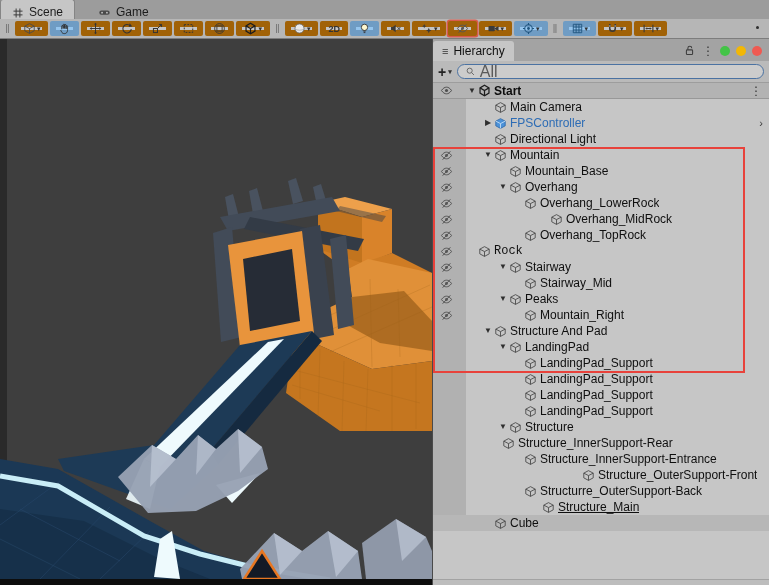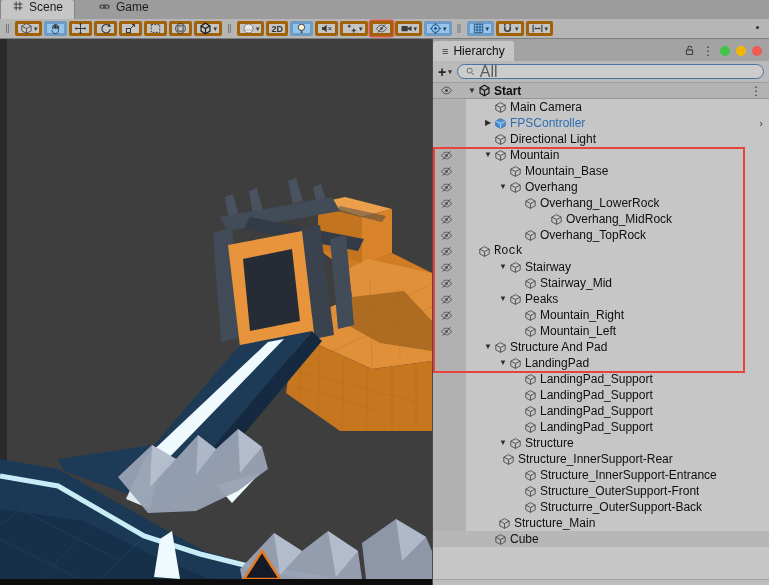--- a/index.html
+++ b/index.html
@@ -1,26 +1,26 @@
 <!DOCTYPE html>
 <html><head>
 <meta charset="utf-8">
 <style>
   html,body{margin:0;padding:0;background:#666;}
   .window{width:769px;height:585px;position:relative;overflow:hidden;
           font-family:"Liberation Sans",sans-serif;background:#9c9c9c;
           -webkit-font-smoothing:antialiased;}
   
   .tabbar{height:19px;background:#9c9c9c;display:flex;align-items:flex-end;position:relative;}
-  .tab{height:19px;display:flex;align-items:flex-start;gap:5px;padding:0 11px;font-size:12px;color:#1c1c1c;}
+  .tab{height:19px;display:flex;align-items:flex-end;gap:5px;padding:0 11px;font-size:12px;color:#1c1c1c;}
   .tab.active{background:#c6c6c6;border:1px solid #858585;border-bottom:none;border-radius:3px 3px 0 0;}
   .tab .ticon{flex:none;}
   
   .toolbar{height:19px;background:#b6b6b6;border-bottom:1px solid #7d7d7d;display:flex;align-items:center;gap:2px;padding:0 2px;position:relative;}
-  .tbtn{height:15px;min-width:21px;background:#c5c5c5;border:3px solid #a16207;border-radius:2px;
+  .tbtn{height:15px;min-width:21px;background:#c5c5c5;border:6px solid #a16207;border-radius:2px;
         display:flex;align-items:center;justify-content:center;gap:1px;padding:0 2px;box-sizing:border-box;}
   .tbtn.active{background:#95c5ee;border-color:#6f9cc4;}
   .tbtn.outlined{box-shadow:0 0 0 1.5px #d95a4d;}
   .tbtn .glyph2d{font-size:9px;font-weight:bold;color:#333;}
   .dd{font-size:7px;color:#333;line-height:1;}
   .sep{color:#787878;font-size:12px;padding:0 3px;line-height:1;}
   .ovdot{position:absolute;right:10px;top:7px;width:3px;height:3px;border-radius:50%;background:#2e2e2e;}
   
   .main{display:flex;height:547px;}
   .scene-view{width:432px;height:547px;position:relative;background:#3e3e3e;flex:none;}
@@ -586,34 +586,20 @@
             </span>
             <span class="rowbody" style="padding-left: 46px;">
               <span class="arrow"></span>
               <svg width="13" height="13" viewBox="0 0 16 16" class="rowicon">
                 <use href="#i-cube"></use>
               </svg>
               <span class="lbl">Mountain_Right</span>
             </span>
           </div>
           <div class="h-row">
-            <span class="gutter">
-              <svg width="13" height="13" viewBox="0 0 16 16">
-                <use href="#i-eyeslash"></use>
-              </svg>
-            </span>
-            <span class="rowbody" style="padding-left: 46px;">
-              <span class="arrow"></span>
-              <svg width="13" height="13" viewBox="0 0 16 16" class="rowicon">
-                <use href="#i-cube"></use>
-              </svg>
-              <span class="lbl">Mountain_Left</span>
-            </span>
-          </div>
-          <div class="h-row">
             <span class="gutter"></span>
             <span class="rowbody" style="padding-left: 16px;">
               <span class="arrow">▼</span>
               <svg width="13" height="13" viewBox="0 0 16 16" class="rowicon">
                 <use href="#i-cube"></use>
               </svg>
               <span class="lbl">Structure And Pad</span>
             </span>
           </div>
           <div class="h-row">
@@ -691,41 +677,41 @@
             <span class="rowbody" style="padding-left: 46px;">
               <span class="arrow"></span>
               <svg width="13" height="13" viewBox="0 0 16 16" class="rowicon">
                 <use href="#i-cube"></use>
               </svg>
               <span class="lbl">Structure_InnerSupport-Entrance</span>
             </span>
           </div>
           <div class="h-row">
             <span class="gutter"></span>
-            <span class="rowbody" style="padding-left: 46px;">
+            <span class="rowbody" style="padding-left: 68px; margin-left: 36px;">
               <span class="arrow"></span>
               <svg width="13" height="13" viewBox="0 0 16 16" class="rowicon">
                 <use href="#i-cube"></use>
               </svg>
               <span class="lbl">Structure_OuterSupport-Front</span>
             </span>
           </div>
           <div class="h-row">
             <span class="gutter"></span>
             <span class="rowbody" style="padding-left: 46px;">
               <span class="arrow"></span>
               <svg width="13" height="13" viewBox="0 0 16 16" class="rowicon">
                 <use href="#i-cube"></use>
               </svg>
               <span class="lbl">Structurre_OuterSupport-Back</span>
             </span>
           </div>
           <div class="h-row">
             <span class="gutter"></span>
-            <span class="rowbody" style="padding-left: 20px;">
+            <span class="rowbody" style="padding-left: 64px; text-decoration: underline;">
               <span class="arrow"></span>
               <svg width="13" height="13" viewBox="0 0 16 16" class="rowicon">
                 <use href="#i-cube"></use>
               </svg>
               <span class="lbl">Structure_Main</span>
             </span>
           </div>
           <div class="h-row hl">
             <span class="gutter"></span>
             <span class="rowbody" style="padding-left: 16px;">

